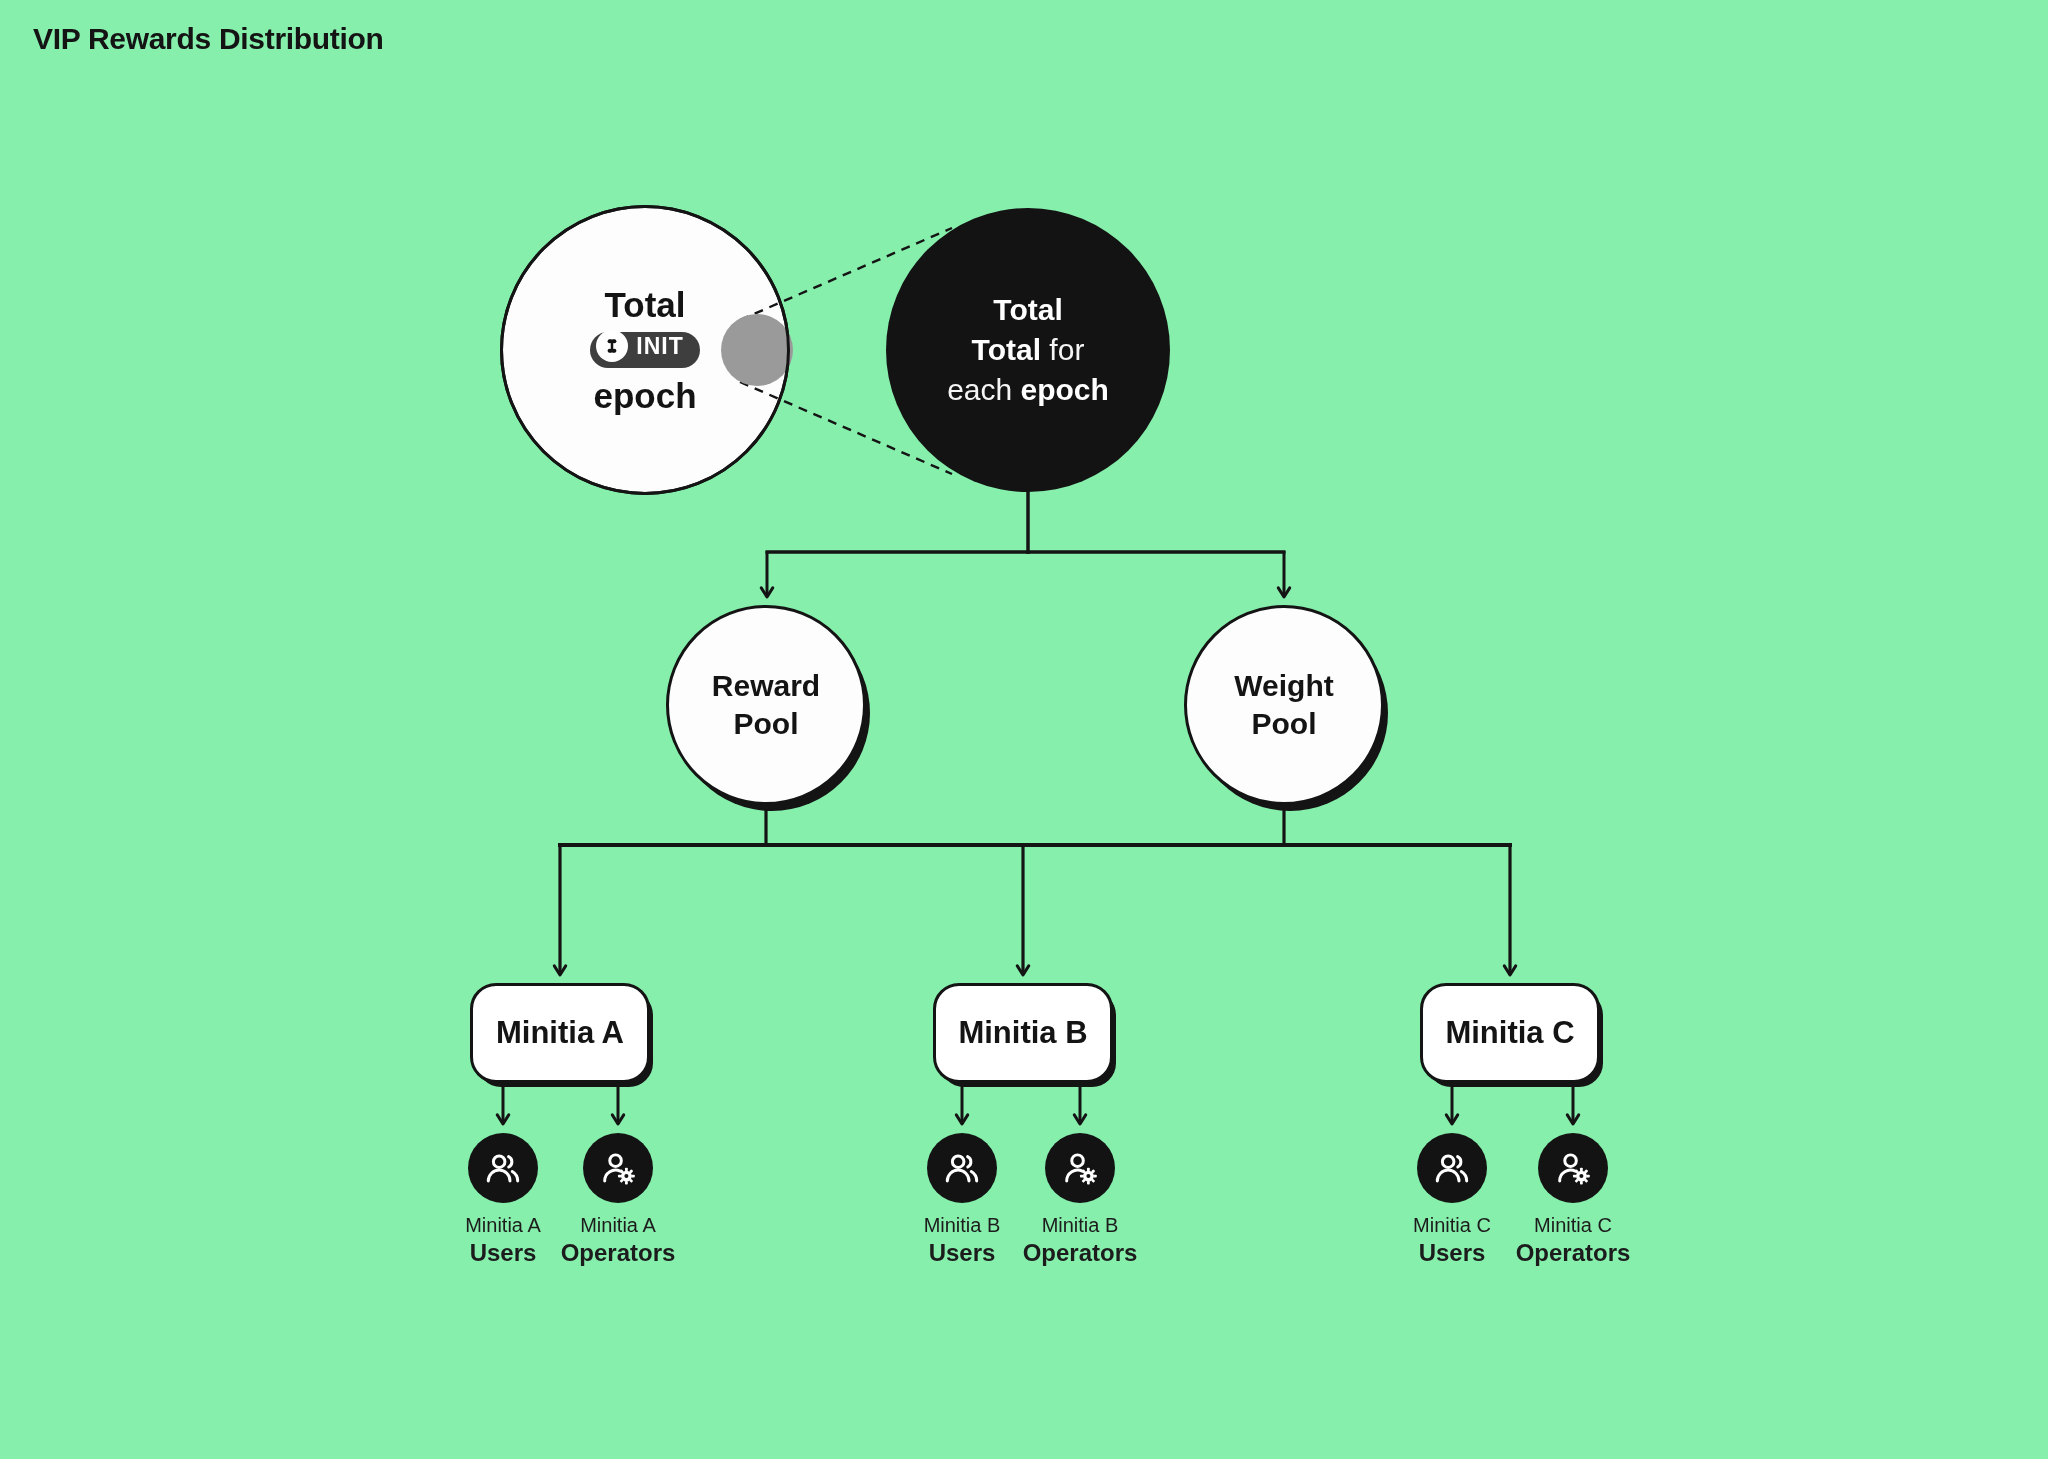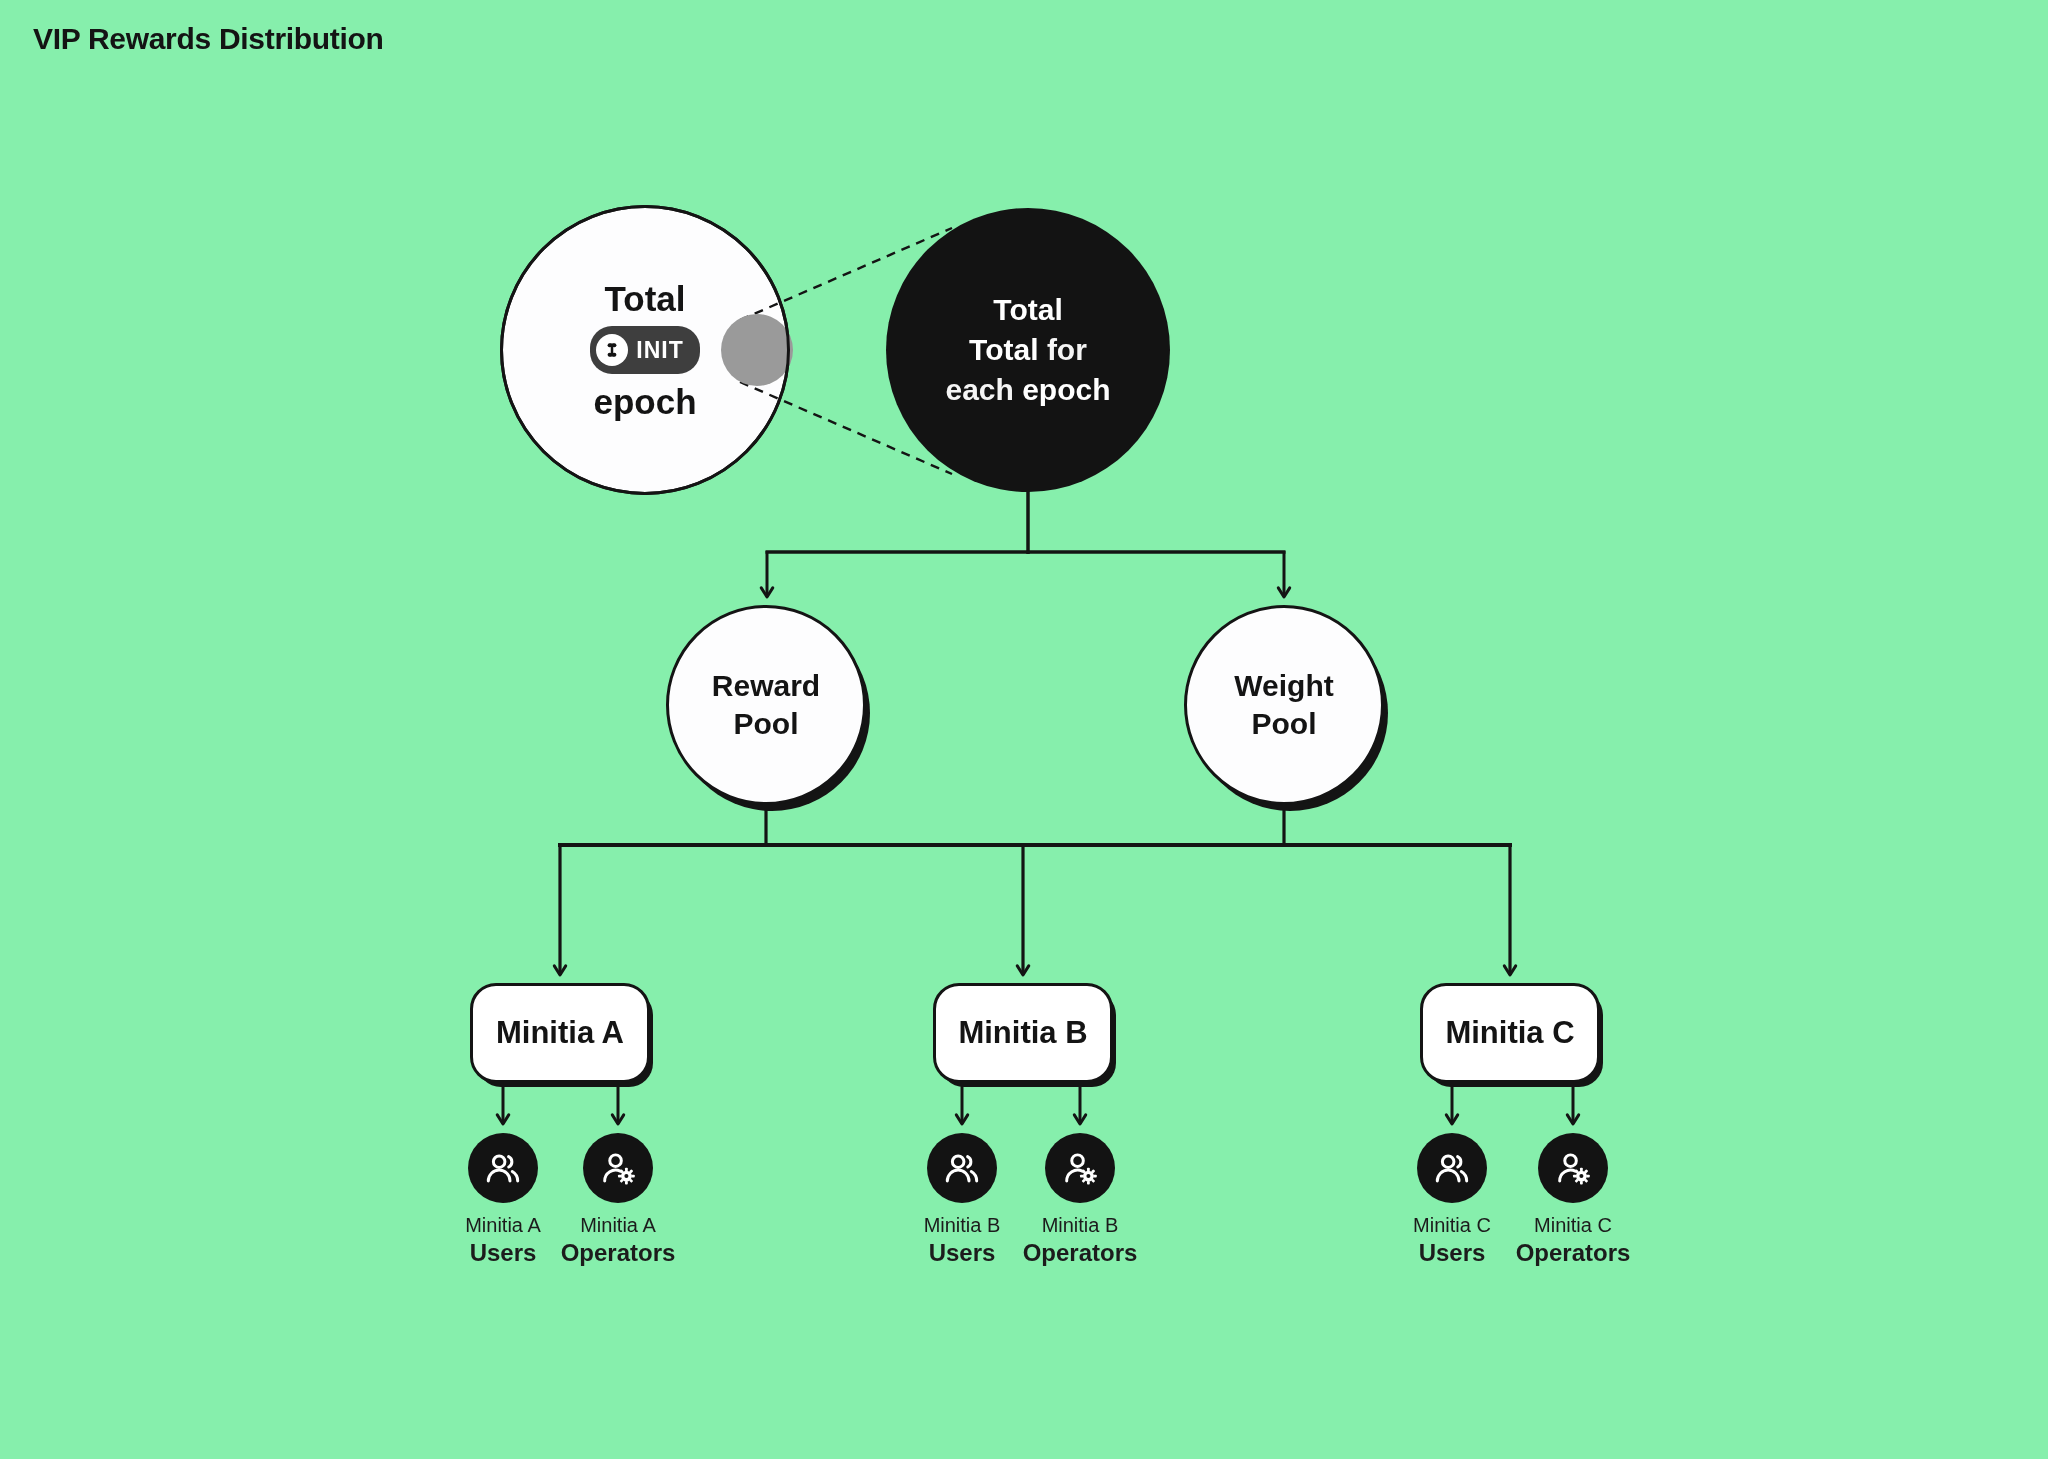--- a/index.html
+++ b/index.html
@@ -6,28 +6,28 @@
   body{font-family:"Liberation Sans","DejaVu Sans",sans-serif;}
   .canvas{position:relative;width:2048px;height:1459px;background:#86efac;overflow:hidden;}
   .abs{position:absolute;}
   .title{left:33px;top:22px;font-size:30px;font-weight:800;color:#141414;letter-spacing:-0.3px;}
   .wires{left:0;top:0;pointer-events:none;}
   
   .node-circle{box-sizing:border-box;border:3px solid #141414;border-radius:50%;
     background:#fdfdfe;display:flex;flex-direction:column;align-items:center;justify-content:center;text-align:center;}
   .supply-circle{left:500px;top:205px;width:290px;height:290px;gap:10px;}
   .supply-line{font-size:35px;font-weight:700;color:#141414;line-height:1;}
-  .badge{display:flex;align-items:center;gap:8px;height:48px;padding:0 16px 0 6px;border-radius:22px;background:#3e3e3e;}
+  .badge{display:flex;align-items:center;gap:8px;height:28px;padding:0 16px 8px 6px;border-radius:22px;background:#3e3e3e;}
   .badge-coin{width:32px;height:32px;border-radius:50%;background:#ffffff;display:flex;align-items:center;justify-content:center;}
   .badge-text{color:#ffffff;font-size:23px;font-weight:800;letter-spacing:1px;line-height:1;}
   .reward-circle{left:886px;top:208px;width:284px;height:284px;border-radius:50%;background:#131313;
     display:flex;flex-direction:column;align-items:center;justify-content:center;text-align:center;
     color:#ffffff;font-size:30px;line-height:1.34;}
   .reward-circle .b{font-weight:700;}
-  .reward-circle .l{font-weight:700;opacity:.96;}
+  .reward-circle .l{font-weight:400;opacity:.96;}
   .pool-circle{width:200px;height:200px;box-shadow:6px 8px 0 -2px #141414;
     font-size:30px;font-weight:700;color:#141414;line-height:1.26;}
   .pool-balance{left:666px;top:605px;}
   .pool-weight{left:1184px;top:605px;text-align:center;}
   
   .minitia-box{box-sizing:border-box;width:180px;height:100px;border:3px solid #141414;border-radius:26px;
     background:#ffffff;box-shadow:5px 6px 0 -2px #141414;display:flex;align-items:center;justify-content:center;
     font-size:31px;font-weight:700;color:#141414;}
   
   .role-icon{width:70px;height:70px;border-radius:50%;background:#131313;display:flex;align-items:center;justify-content:center;}

